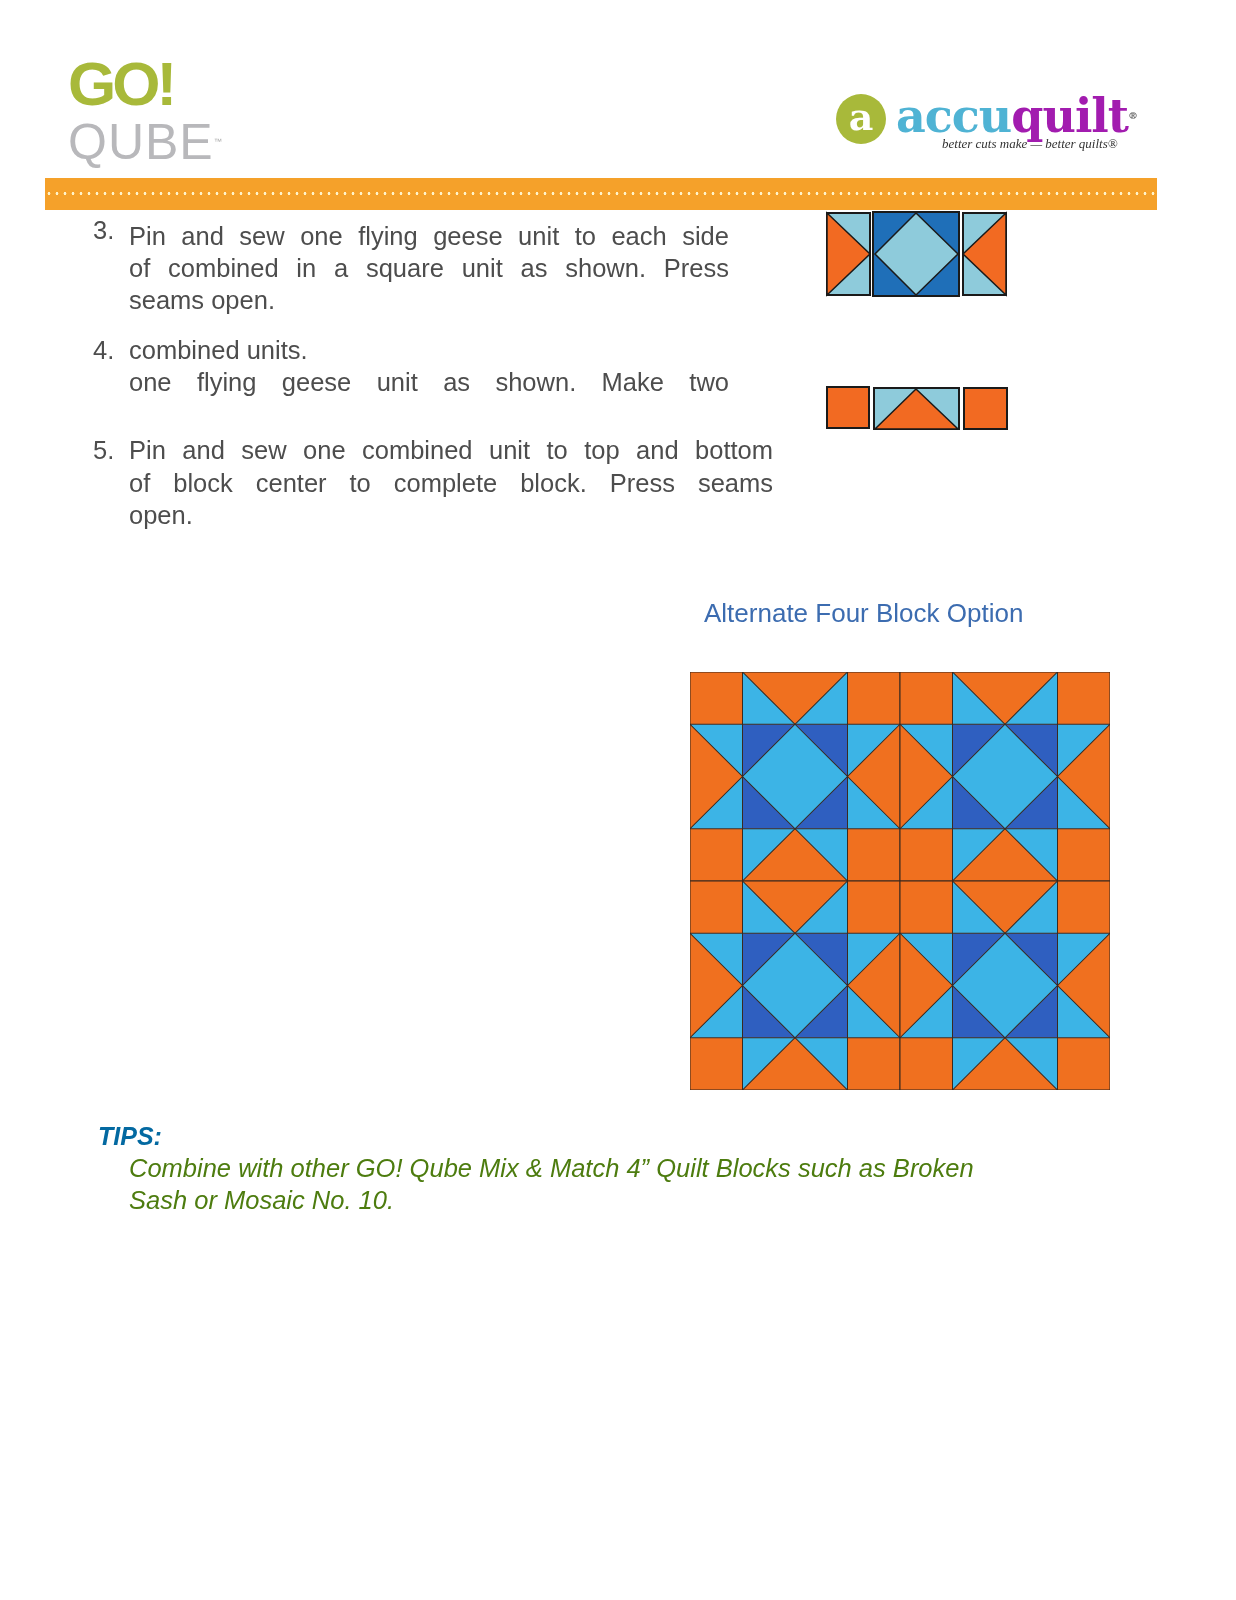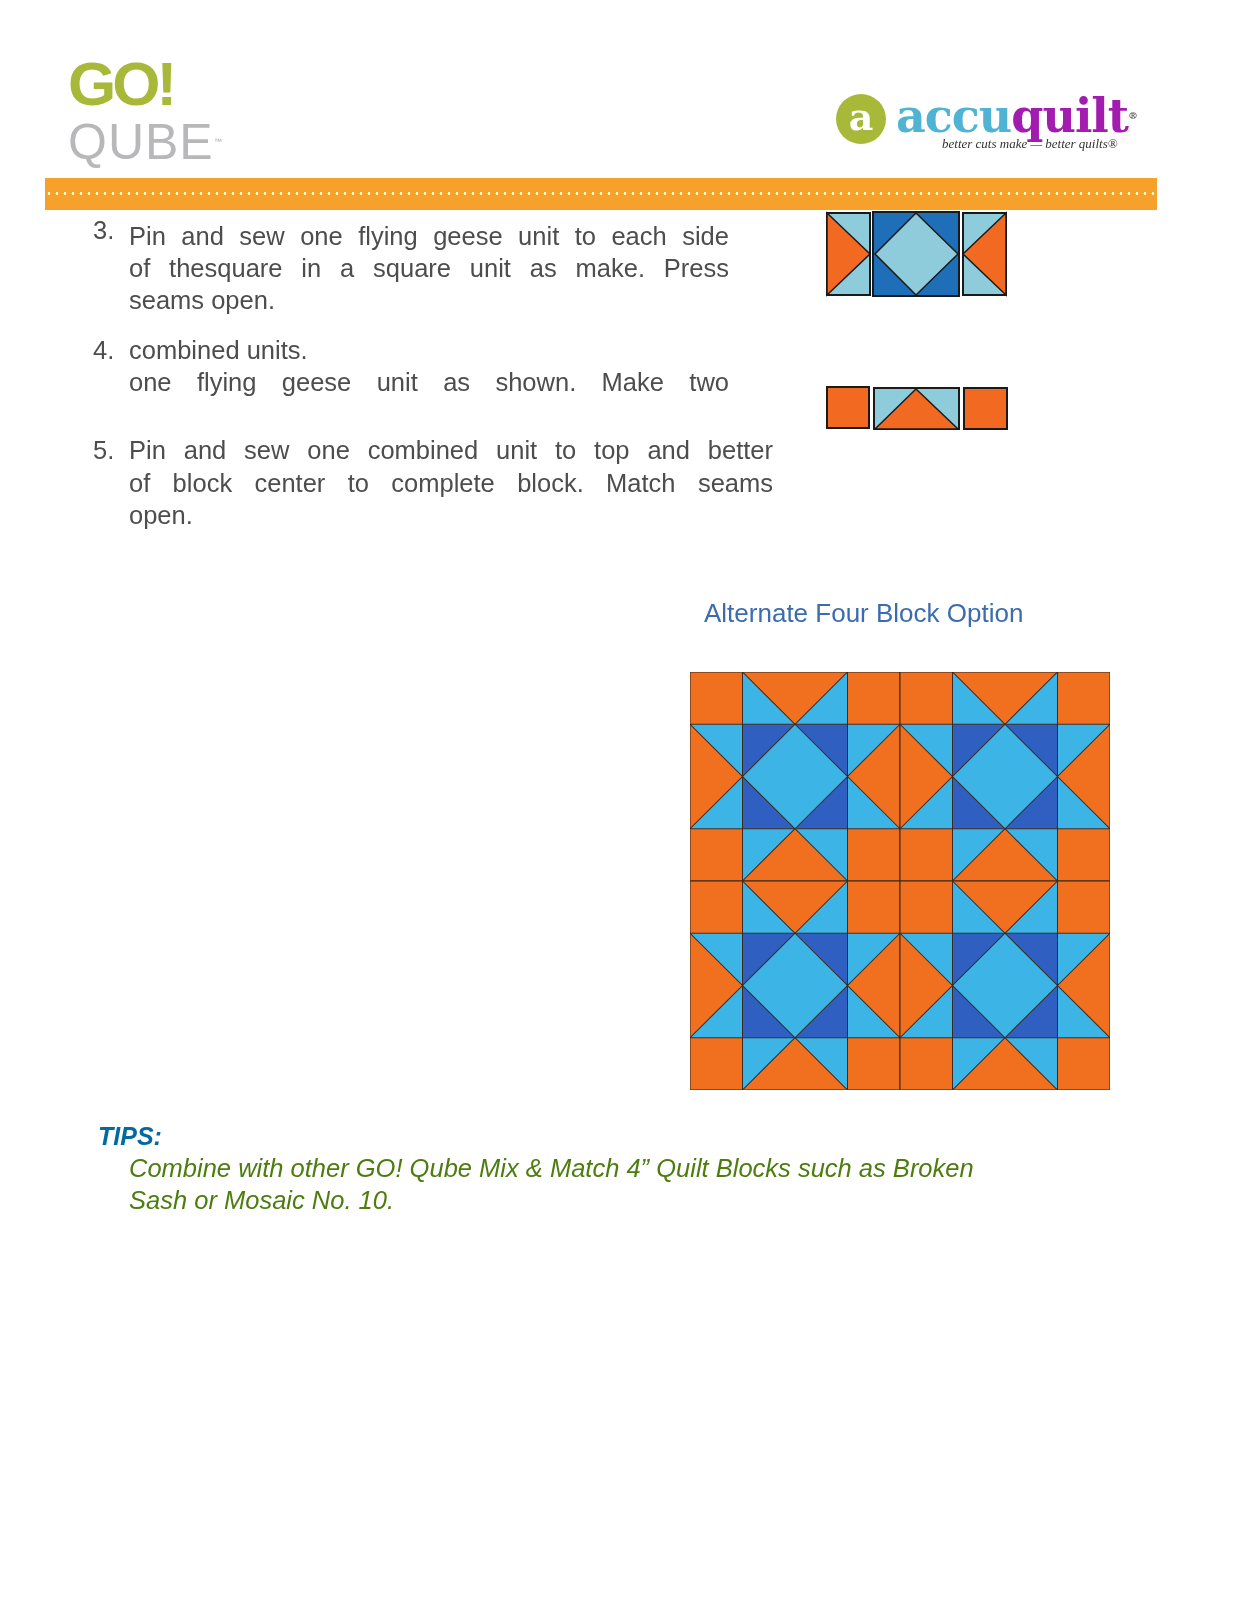--- a/index.html
+++ b/index.html
@@ -62,38 +62,38 @@
 </div>
 
 <div class="abs band">
   <div class="band-dots"></div>
 </div>
 
 <div class="step" style="top:214px; width:636px;">
   <span class="num">3.</span>
   <div class="body" style="width:600px;margin-top:6px;">
     <div style="text-align-last:justify">Pin and sew one flying geese unit to each side</div>
-    <div style="text-align-last:justify">of thesquare in a square unit as make.  Press</div>
+    <div style="text-align-last:justify">of combined in a square unit as shown.  Press</div>
     <div>seams open.</div>
   </div>
 </div>
 
 <div class="step" style="top:334px; width:636px;">
   <span class="num">4.</span>
   <div class="body" style="width:600px;">
     <div>combined units.</div>
     <div style="text-align-last:justify; word-spacing:6px">one flying  geese  unit  as  shown.  Make  two</div>
   </div>
 </div>
 
 <div class="step" style="top:434px; width:682px;">
   <span class="num">5.</span>
   <div class="body" style="width:644px; top:0;">
-    <div style="text-align-last:justify">Pin and sew one combined unit to top and better</div>
-    <div style="text-align-last:justify; margin-top:1px">of block center to complete block.  Match seams</div>
+    <div style="text-align-last:justify">Pin and sew one combined unit to top and bottom</div>
+    <div style="text-align-last:justify; margin-top:1px">of block center to complete block.  Press seams</div>
     <div>open.</div>
   </div>
 </div>
 
 <div class="abs diagram" style="left:826px; top:211px;">
   <svg width="184" height="88" viewBox="0 0 184 88">
 
     <g>
       <rect x="1" y="2" width="43" height="82" fill="#8ecbdb" stroke="#1a1a1a" stroke-width="2"></rect>
       <polygon points="1,2 44,43 1,84" fill="#f26a22" stroke="#1a1a1a" stroke-width="1.5"></polygon>

